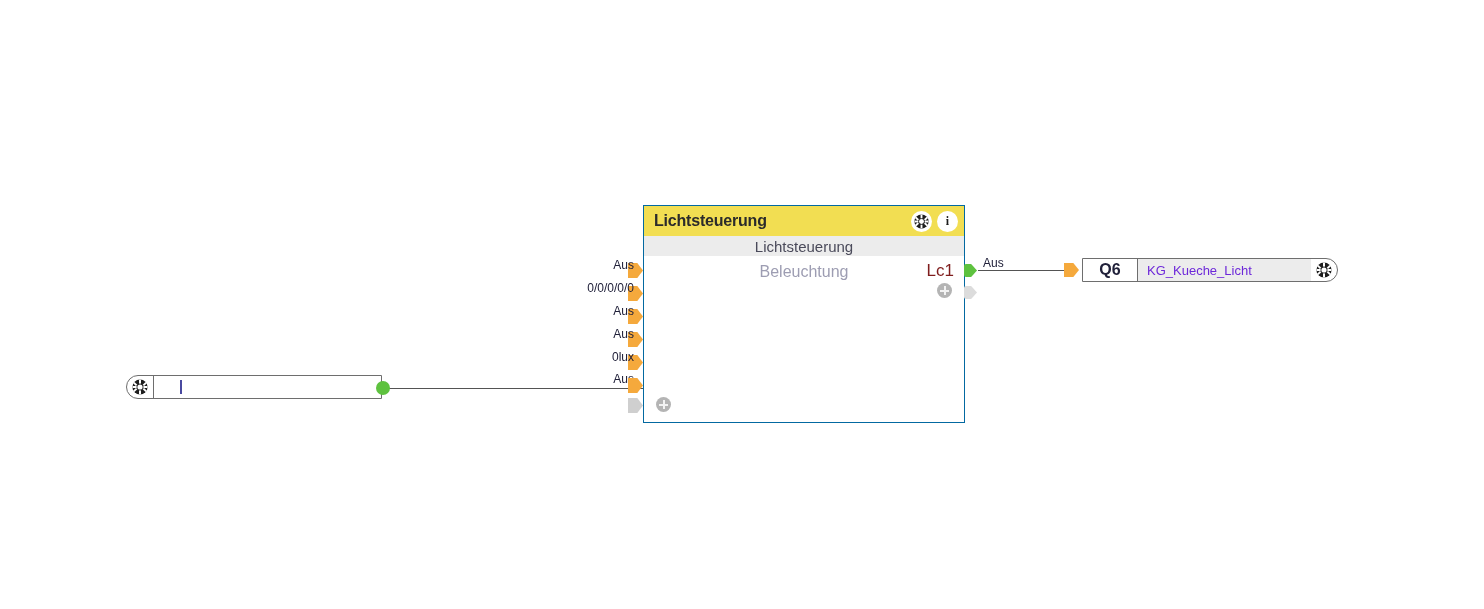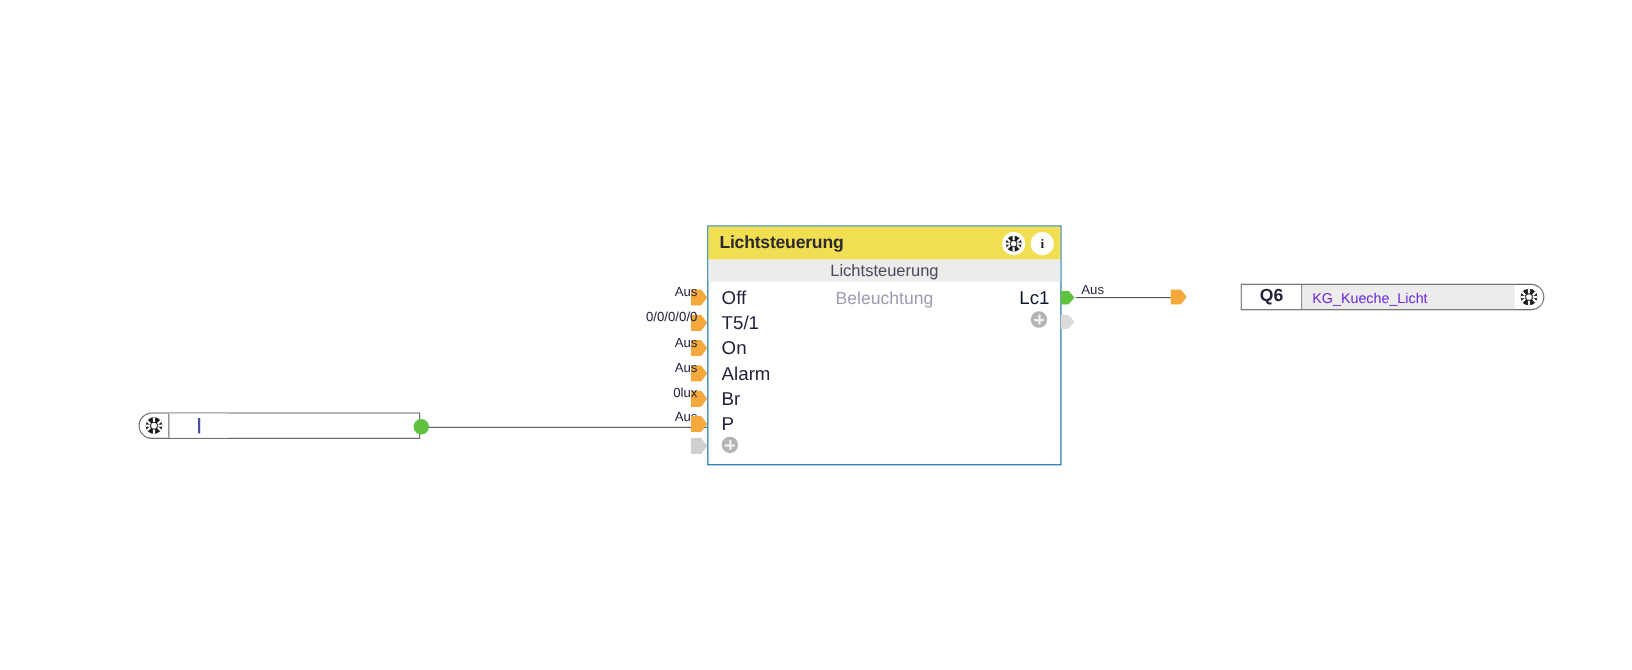--- a/index.html
+++ b/index.html
@@ -117,21 +117,21 @@
   .out-names {
     position: absolute;
     right: 10px;
     top: 3px;
     text-align: right;
   }
   .out-names div {
     height: 23px;
     line-height: 23px;
     font-size: 17px;
-    color: #0f172a;
+    color: #7f1d1d;
     white-space: nowrap;
   }
 
   
   .plus {
     width: 15px; height: 15px;
     border-radius: 50%;
     background: #b4b4b4;
     position: relative;
     display: inline-block;
@@ -320,28 +320,20 @@
     <div class="fb-subbar">
       <span>Lichtsteuerung</span>
     </div>
 
     <div class="fb-body">
 
       <div class="fb-desc">
         <div>Beleuchtung</div>
       </div>
 
-      <div class="in-names">
-        <div>Off</div>
-        <div>T5/1</div>
-        <div>On</div>
-        <div>Alarm</div>
-        <div>Br</div>
-        <div>P</div>
-      </div>
 
       <div class="out-names">
         <div>Lc1</div>
       </div>
 
       <span class="plus plus-in"></span>
       <span class="plus plus-out"></span>
 
       <div class="arrow-in" style="top:7px;">
           <div class="shape"></div>
@@ -374,21 +366,21 @@
     </div>
   </div>
 
   <div class="wire-label" style="left:566px; top:258px; width:68px;">Aus</div>
   <div class="wire-label" style="left:556px; top:281px; width:78px;">0/0/0/0/0</div>
   <div class="wire-label" style="left:566px; top:304px; width:68px;">Aus</div>
   <div class="wire-label" style="left:566px; top:327px; width:68px;">Aus</div>
   <div class="wire-label" style="left:566px; top:350px; width:68px;">0lux</div>
 
   <div class="node-arrow-orange" style="left:1064px; top:263px;"></div>
-  <div class="io-node rounded-right" style="left:1128px; top:258px; width:276px;">
+  <div class="io-node rounded-right" style="left:1082px; top:258px; width:256px;">
     <div class="io-term left-term">Q6</div>
     <div class="io-name">KG_Kueche_Licht</div>
     <div class="io-gear">
       <svg width="16" height="16" viewBox="0 0 16 16" aria-hidden="true">
         <circle cx="8" cy="8" r="7.6" fill="#1d1d1d"></circle>
         <g fill="#ffffff">
           <rect x="7" y="0.6" width="2" height="4"></rect>
           <rect x="7" y="11.4" width="2" height="4"></rect>
           <rect x="0.6" y="7" width="4" height="2"></rect>
           <rect x="11.4" y="7" width="4" height="2"></rect>

